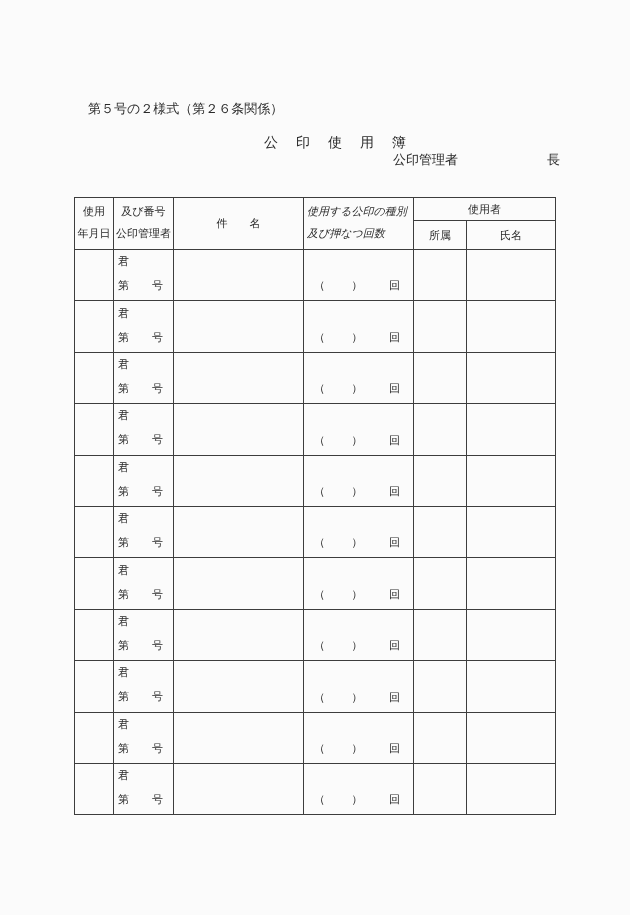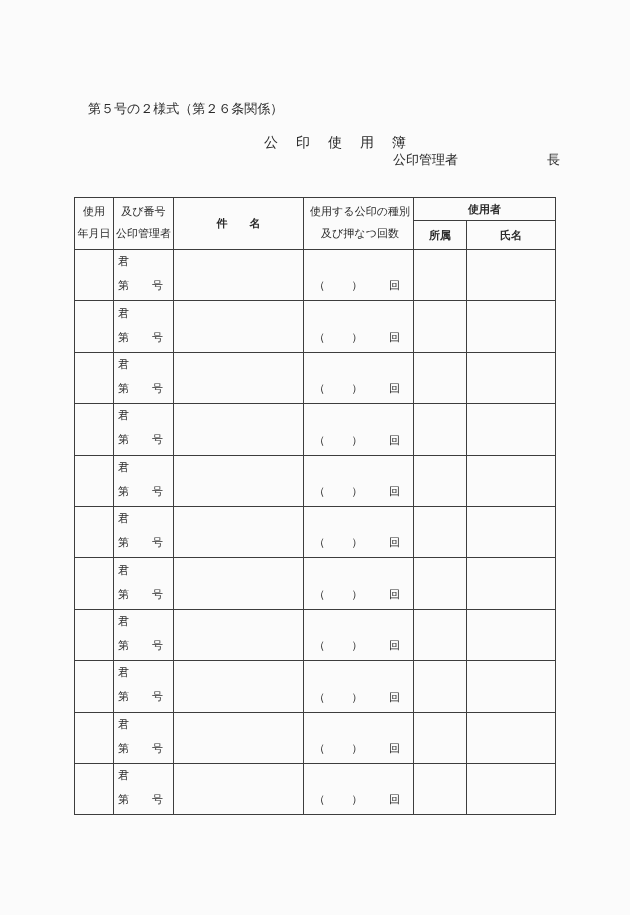--- a/index.html
+++ b/index.html
@@ -42,22 +42,22 @@
     overflow:hidden;
   }
   tr.hrow-a { height:23px; }
   tr.hrow-b { height:29px; }
   tbody tr { height:51.4px; }
   .stack {
     height:50px; box-sizing:border-box;
     display:flex; flex-direction:column; justify-content:space-between;
     padding:5px 0 8px; align-items:center;
   }
-  .stack.left { align-items:center; padding-left:3px; }
-  th .center-line { display:block; text-align:center;font-weight:bold; }
+  .stack.left { align-items:flex-start; padding-left:3px;font-style:italic; }
+  th .center-line { display:block; text-align:center; }
   td.c-doc .doc-stack {
     height:50px; box-sizing:border-box;
     display:flex; flex-direction:column; justify-content:space-between;
     padding:4px 0 7px;
   }
   .doc-prefix { padding-left:4px; }
   .numline {
     display:flex; justify-content:space-between;
     padding:0 10px 0 4px;
   }

